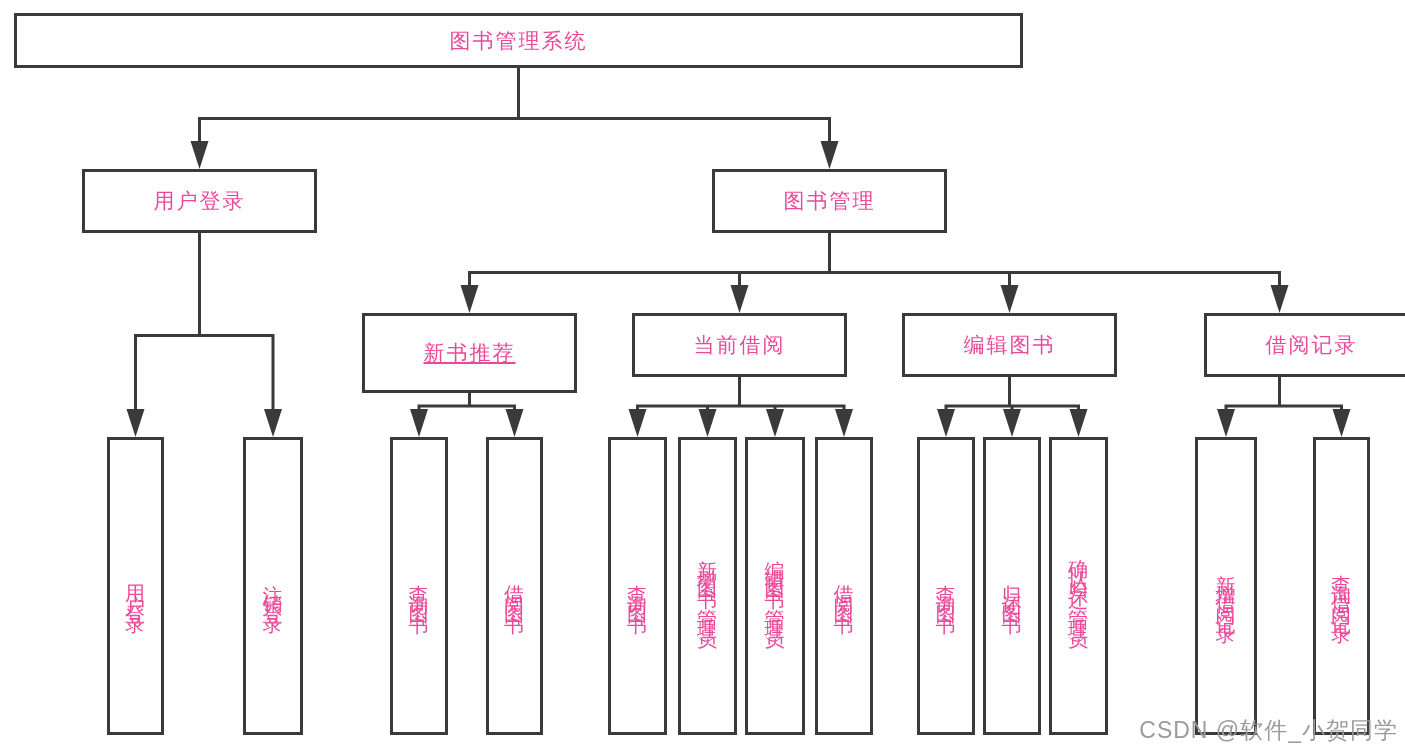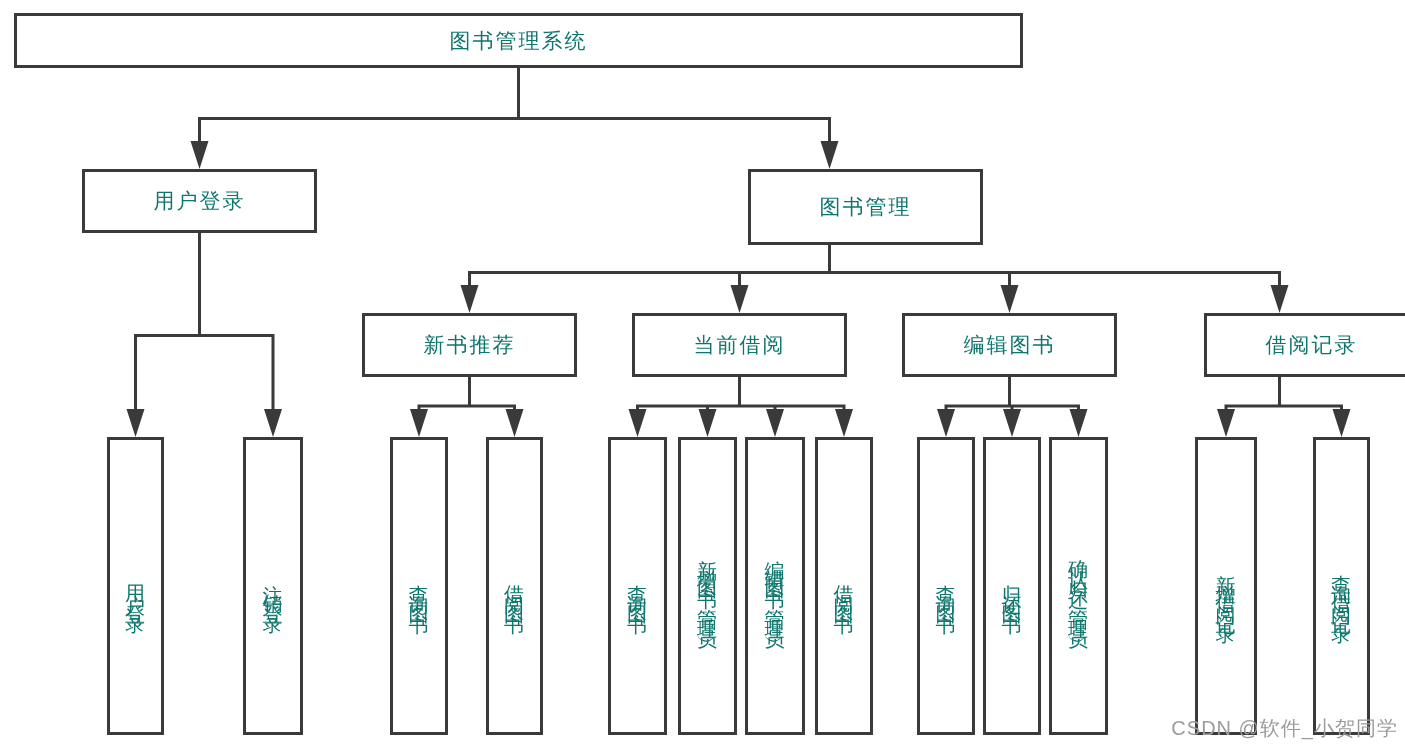--- a/index.html
+++ b/index.html
@@ -28,21 +28,21 @@
   }
   .connectors .fill {
     fill: #3a3a3a;
     stroke: none;
   }
   .node {
     position: absolute;
     box-sizing: border-box;
     background: #ffffff;
     border: 3px solid #3a3a3a;
-    color: #0f766e;
+    color: #ec4899;
     display: flex;
     align-items: center;
     justify-content: center;
   }
   .nh {
     font-size: 21px;
     letter-spacing: 2px;
     white-space: nowrap;
   }
   .nv {
@@ -50,21 +50,21 @@
     letter-spacing: 10px;
     writing-mode: vertical-lr;
     text-orientation: mixed;
     line-height: 1;
     padding-top: 6px;
   }
   .watermark {
     position: absolute;
     top: 715px;
     right: 7px;
-    font-size: 20px;
+    font-size: 23px;
     color: #9b9b9b;
     letter-spacing: 1px;
     white-space: nowrap;
     z-index: 5;
   }
 </style>
 </head>
 <body>
 
 <div class="canvas">
@@ -122,23 +122,23 @@
       M937 409 L955 409 L946 437 Z
       M1003 409 L1021 409 L1012 437 Z
       M1069.5 409 L1087.5 409 L1078.5 437 Z
       M1217 409 L1235 409 L1226 437 Z
       M1332.5 409 L1350.5 409 L1341.5 437 Z"></path>
   </svg>
 
   <div class="node nh" style="left:14px; top:13px; width:1009px; height:55px;">图书管理系统</div>
 
   <div class="node nh" style="left:82px; top:169px; width:235px; height:64px;">用户登录</div>
-  <div class="node nh" style="left:748px; top:169px; width:235px; height:76px;">图书管理</div>
+  <div class="node nh" style="left:712px; top:169px; width:235px; height:64px;">图书管理</div>
 
-  <div class="node nh" style="left:362px; top:313px; width:215px; height:64px;">新书推荐</div>
+  <div class="node nh" style="left:362px; top:313px; width:215px; height:80px;text-decoration:underline;">新书推荐</div>
   <div class="node nh" style="left:632px; top:313px; width:215px; height:64px;">当前借阅</div>
   <div class="node nh" style="left:902px; top:313px; width:215px; height:64px;">编辑图书</div>
   <div class="node nh" style="left:1204px; top:313px; width:215px; height:64px;text-align:center;">借阅记录</div>
 
   <div class="node nv" style="left:107px; top:437px; width:57px; height:298px;">用户登录</div>
   <div class="node nv" style="left:243px; top:437px; width:60px; height:298px;">注销登录</div>
 
   <div class="node nv" style="left:390px; top:437px; width:58px; height:298px;">查询图书</div>
   <div class="node nv" style="left:486px; top:437px; width:57px; height:298px;">借阅图书</div>
 

